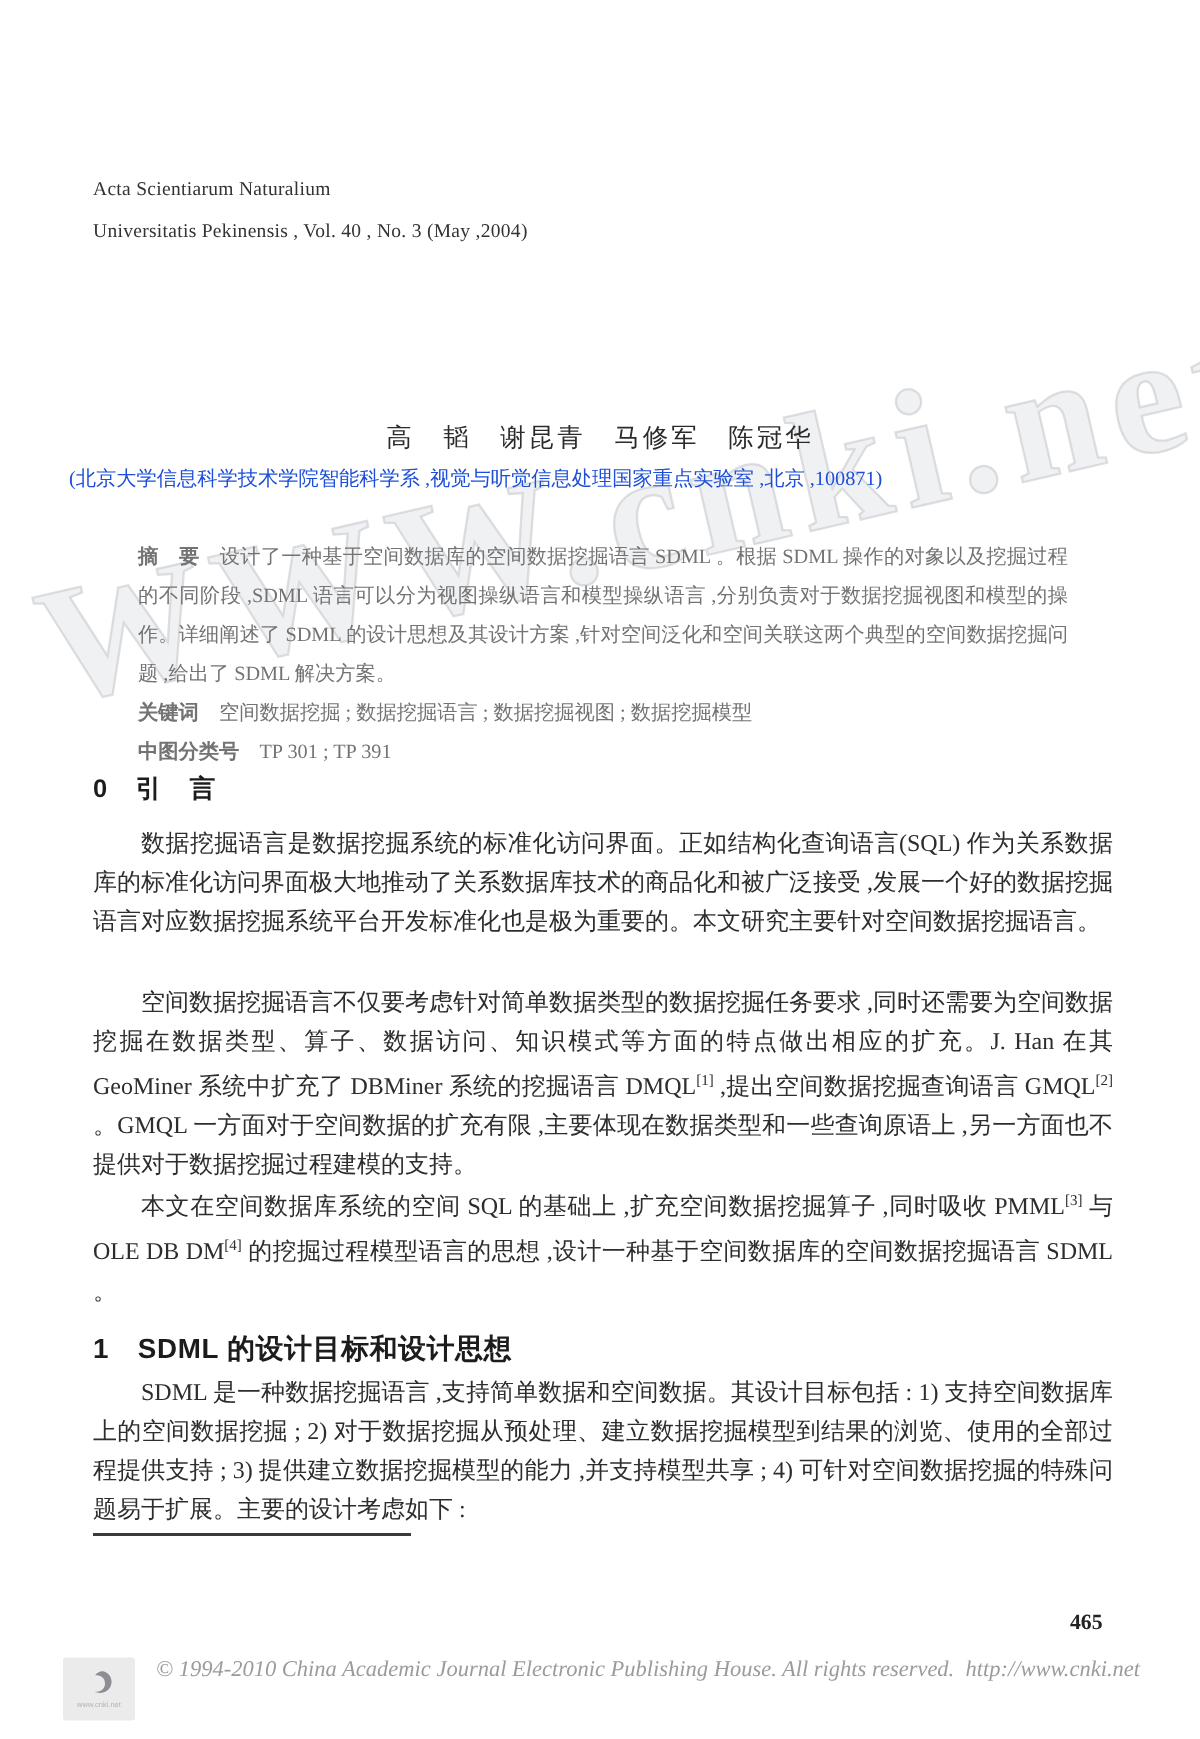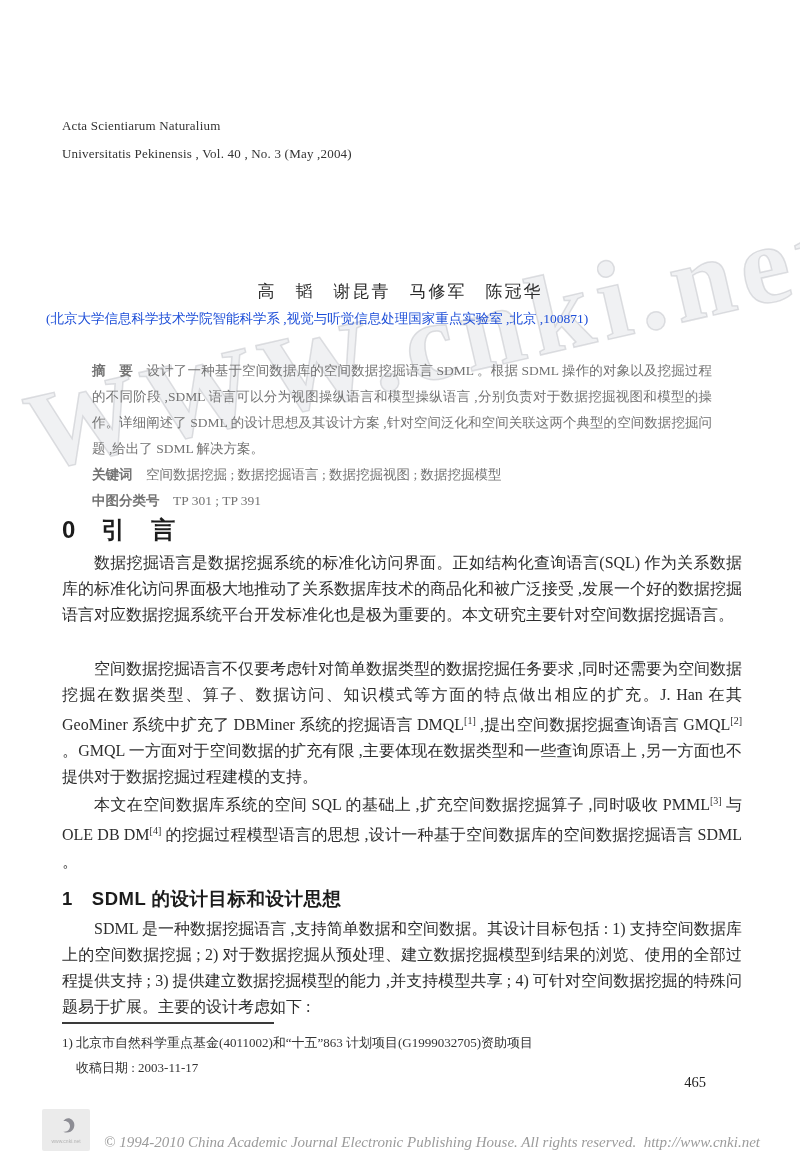--- a/index.html
+++ b/index.html
@@ -48,46 +48,46 @@
     font-size:13.5px; line-height:26px; text-align:justify; color:#737373;
   }
   .abstract-block .lbl { font-weight:bold; font-family:"Liberation Sans","DejaVu Sans",sans-serif; }
   .kw-line { margin-top:0; }
 
   .sec-heading {
     position:absolute; left:62px;
     font-family:"Liberation Sans","DejaVu Sans",sans-serif;
     font-weight:bold; color:#1c1c1c;
   }
-  .h0 { top:514px; font-size:24px; letter-spacing:1px; }
+  .h0 { top:514px; font-size:17px; letter-spacing:1px; }
   .h1 { top:886px; font-size:18.5px; letter-spacing:0.5px;text-align:center; }
 
   .body-par {
     position:absolute; left:62px; right:58px;
     font-size:16px; line-height:26px; text-align:justify;
     text-indent:2em; color:#2d2d2d;
   }
   .body-par sup { font-size:10px; }
   .p1 { top:550px; }
   .p2 { top:656px; }
   .p3 { top:788px; }
   .p4 { top:916px; }
 
   .footnote-sep {
     position:absolute; left:62px; top:1022px; width:212px;
     border:none; border-top:2px solid #3a3a3a;
   }
   .footnote { position:absolute; left:62px; top:1030px; font-size:13px; line-height:25px; color:#333; }
   .footnote .fn2 { padding-left:14px; }
 
-  .page-number { position:absolute; right:94px; top:1074px; font-size:14.5px; color:#222; }
+  .page-number { position:absolute; right:65px; top:1074px; font-size:14.5px; color:#222;font-weight:bold; }
 
   .footer-bar {
     position:absolute; left:42px; right:40px; bottom:8px; height:46px;
-    display:flex; align-items:flex-end;
+    display:flex; align-items:flex-start;
   }
   .cnki-logo {
     width:48px; height:42px; background:#ebebeb; border-radius:2px;
     display:flex; flex-direction:column; align-items:center; justify-content:center;
     flex:0 0 auto;
   }
   .cnki-logo svg { display:block; }
   .cnki-logo .cap { font-size:5px; color:#b3b3b3; line-height:6px; font-family:"Liberation Sans",sans-serif; }
   .copyright {
     margin-left:14px; font-style:italic; font-size:15px; color:#9b9b9b;
@@ -130,24 +130,20 @@
     <p class="body-par p2"><span>空间数据挖掘语言不仅要考虑针对简单数据类型的数据挖掘任务要求 ,同时还需要为空间数据挖掘在数据类型、算子、数据访问、知识模式等方面的特点做出相应的扩充。J. Han 在其 GeoMiner 系统中扩充了 DBMiner 系统的挖掘语言 DMQL</span><sup>[1]</sup><span> ,提出空间数据挖掘查询语言 GMQL</span><sup>[2]</sup><span> 。GMQL 一方面对于空间数据的扩充有限 ,主要体现在数据类型和一些查询原语上 ,另一方面也不提供对于数据挖掘过程建模的支持。</span></p>
 
     <p class="body-par p3"><span>本文在空间数据库系统的空间 SQL 的基础上 ,扩充空间数据挖掘算子 ,同时吸收 PMML</span><sup>[3]</sup><span> 与 OLE DB DM</span><sup>[4]</sup><span> 的挖掘过程模型语言的思想 ,设计一种基于空间数据库的空间数据挖掘语言 SDML 。</span></p>
 
     <div class="sec-heading h1">1　SDML 的设计目标和设计思想</div>
 
     <p class="body-par p4">SDML 是一种数据挖掘语言 ,支持简单数据和空间数据。其设计目标包括 : 1) 支持空间数据库上的空间数据挖掘 ; 2) 对于数据挖掘从预处理、建立数据挖掘模型到结果的浏览、使用的全部过程提供支持 ; 3) 提供建立数据挖掘模型的能力 ,并支持模型共享 ; 4) 可针对空间数据挖掘的特殊问题易于扩展。主要的设计考虑如下 :</p>
 
     <hr class="footnote-sep">
 
-    <div class="footnote">
-      <div>1) 北京市自然科学重点基金(4011002)和“十五”863 计划项目(G1999032705)资助项目</div>
-      <div class="fn2">收稿日期 : 2003-11-17</div>
-    </div>
 
     <div class="page-number">465</div>
 
     <div class="footer-bar">
       <div class="cnki-logo">
         <span>
           <svg width="24" height="22" viewBox="0 0 36 30" xmlns="http://www.w3.org/2000/svg">
             <path d="M23 2c6 2 10 9 6 16-3 5-10 7-15 4 6 1 10-3 10-8 0-5-4-9-10-8 2-3 6-5 9-4z" fill="#8d8d94"></path>
           </svg>
         </span>

